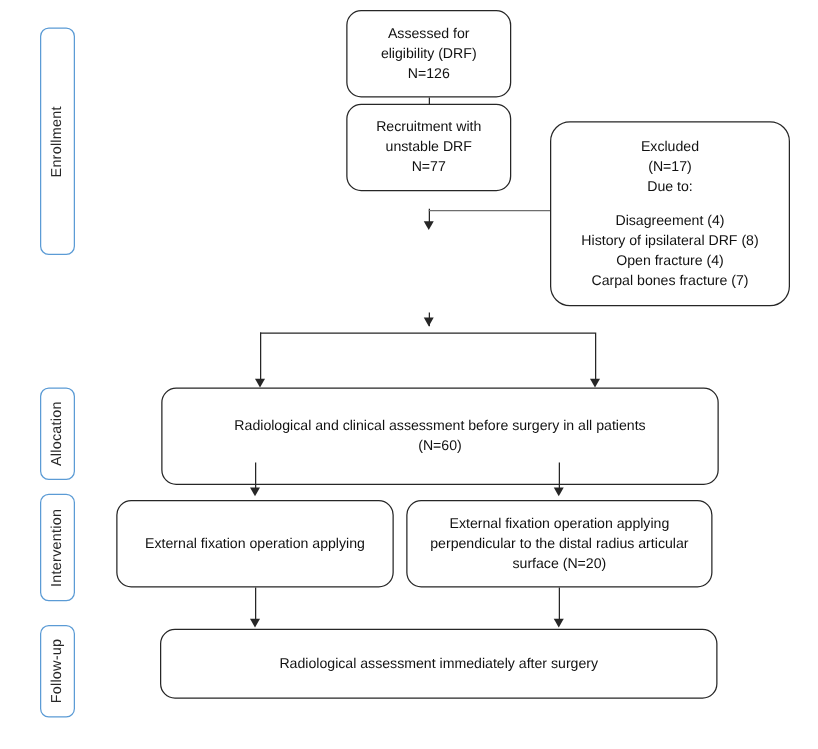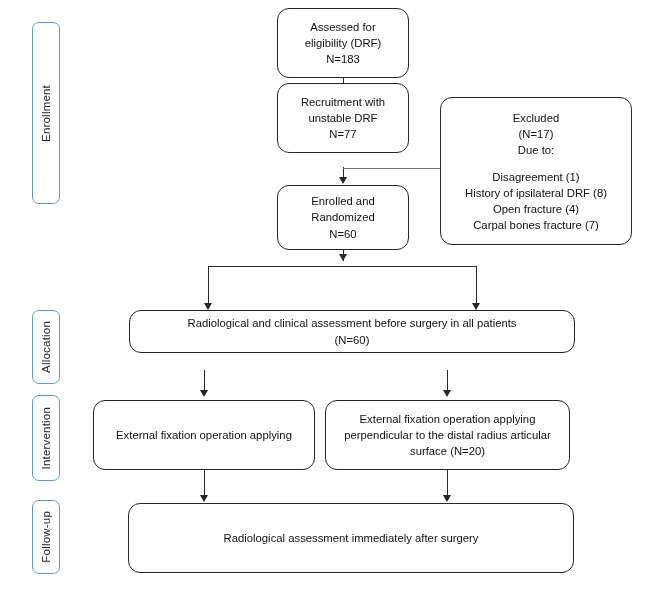--- a/index.html
+++ b/index.html
@@ -106,64 +106,59 @@
     <span class="stage-text">Intervention</span>
   </div>
 
   <div class="stage-pill" style="left:32px; top:500px; width:28px; height:74px;">
     <span class="stage-text">Follow-up</span>
   </div>
 
   <div class="node" style="left:277px; top:8px; width:132px; height:70px;">
     <span class="line">Assessed for</span>
     <span class="line">eligibility (DRF)</span>
-    <span class="line">N=183</span>
+    <span class="line">N=126</span>
   </div>
 
   <div class="vline" style="left:343px; top:78px; height:13px;"></div>
   <div class="arrowhead" style="left:338.5px; top:90px;"></div>
 
   <div class="node" style="left:277px; top:83px; width:132px; height:70px;">
     <span class="line">Recruitment with</span>
     <span class="line">unstable DRF</span>
     <span class="line">N=77</span>
   </div>
 
-  <div class="node node-excluded" style="left:440px; top:97px; width:192px; height:148px;">
+  <div class="node node-excluded" style="left:440px; top:97px; width:192px; height:148px;border-radius:16px;">
     <span class="line">Excluded</span>
     <span class="line">(N=17)</span>
     <span class="line">Due to:</span>
     <span class="gap"></span>
-    <span class="line">Disagreement (1)</span>
+    <span class="line">Disagreement (4)</span>
     <span class="line">History of ipsilateral DRF (8)</span>
     <span class="line">Open fracture (4)</span>
     <span class="line">Carpal bones fracture (7)</span>
   </div>
 
   <div class="vline" style="left:343px; top:167px; height:11px;"></div>
   <div class="arrowhead" style="left:338.5px; top:177px;"></div>
 
   <div class="hline thin" style="left:343px; top:168px; width:97px;"></div>
 
-  <div class="node" style="left:277px; top:185px; width:132px; height:65px;">
-    <span class="line">Enrolled and</span>
-    <span class="line">Randomized</span>
-    <span class="line">N=60</span>
-  </div>
 
   <div class="vline" style="left:343px; top:250px; height:11px;"></div>
   <div class="arrowhead" style="left:338.5px; top:254px;"></div>
 
   <div class="hline" style="left:208px; top:266px; width:268px;"></div>
   <div class="vline" style="left:208px; top:266px; height:39px;"></div>
   <div class="arrowhead" style="left:203.5px; top:303px;"></div>
   <div class="vline" style="left:476px; top:266px; height:39px;"></div>
   <div class="arrowhead" style="left:471.5px; top:303px;"></div>
 
-  <div class="node" style="left:129px; top:310px; width:446px; height:43px;">
+  <div class="node" style="left:129px; top:310px; width:446px; height:78px;">
     <span class="line">Radiological and clinical assessment before surgery in all patients</span>
     <span class="line">(N=60)</span>
   </div>
 
   <div class="vline" style="left:204px; top:370px; height:22px;"></div>
   <div class="arrowhead" style="left:199.5px; top:390px;"></div>
 
   <div class="vline" style="left:447px; top:370px; height:22px;"></div>
   <div class="arrowhead" style="left:442.5px; top:390px;"></div>
 
@@ -176,17 +171,17 @@
     <span class="line">perpendicular to the distal radius articular</span>
     <span class="line">surface (N=20)</span>
   </div>
 
   <div class="vline" style="left:204px; top:470px; height:26px;"></div>
   <div class="arrowhead" style="left:199.5px; top:495px;"></div>
 
   <div class="vline" style="left:447px; top:470px; height:26px;"></div>
   <div class="arrowhead" style="left:442.5px; top:495px;"></div>
 
-  <div class="node" style="left:128px; top:503px; width:446px; height:70px;">
+  <div class="node" style="left:128px; top:503px; width:446px; height:56px;">
     <span class="line">Radiological assessment immediately after surgery</span>
   </div>
 
 </div>
 
 </body></html>

